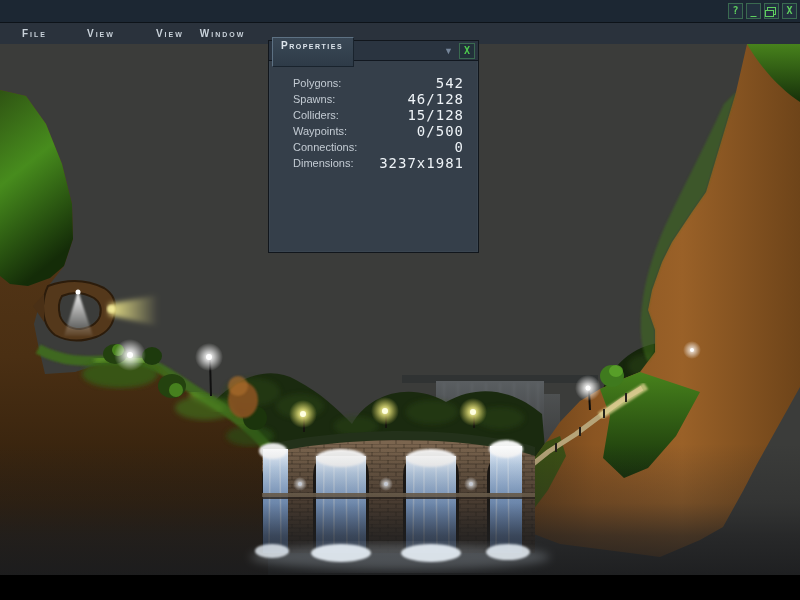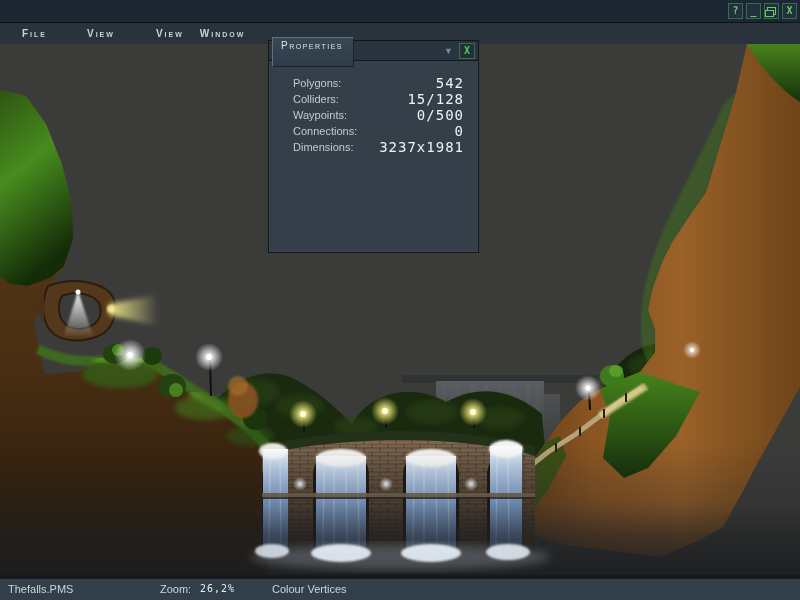--- a/index.html
+++ b/index.html
@@ -39,21 +39,21 @@
 
   
   .props-panel{position:absolute;left:268px;top:40px;width:211px;height:213px;
                background:#353f4a;border:1px solid #11161c;box-sizing:border-box;
                box-shadow:0 0 0 1px rgba(70,80,92,.35) inset;z-index:5;}
   .props-header{position:relative;height:19px;background:#2a3440;
                 border-bottom:1px solid #121820;display:flex;align-items:center;}
   .props-tab{height:15px;margin:3px 0 0 3px;padding:0 10px 13px 8px;
              background:linear-gradient(#3a4856,#2e3b48);
              border:1px solid #19232d;border-top-color:#5d7183;border-left-color:#5d7183;
-             color:#dde5ec;font-weight:normal;font-size:10px;letter-spacing:1.5px;line-height:15px;}
+             color:#dde5ec;font-weight:bold;font-size:10px;letter-spacing:1.5px;line-height:15px;}
   .props-spacer{flex:1;}
   .dd-arrow{color:#76869a;font-size:9px;margin-right:6px;cursor:pointer;}
   .props-close{width:14px;height:14px;margin-right:3px;background:#22303a;
                border:1px solid #3a6a50;color:#4ecb4e;font-weight:bold;font-size:10px;
                line-height:13px;text-align:center;cursor:pointer;
                font-family:"DejaVu Sans Mono",monospace;}
   .props-body{padding-top:14px;margin-left:8px;}
   .prop-row{display:flex;justify-content:space-between;height:16px;line-height:16px;
             padding:0 14px 0 16px;}
   .prop-label{color:#c3cbd3;font-size:11px;}
@@ -342,38 +342,36 @@
       <div class="props-spacer"></div>
       <span class="dd-arrow">▼</span>
       <span class="props-close">X</span>
     </div>
     <div class="props-body">
       <div class="prop-row">
         <span class="prop-label">Polygons:</span>
         <span class="prop-value">542</span>
       </div>
       <div class="prop-row">
+        <span class="prop-label">Spawns:</span>
+        <span class="prop-value">46/128</span>
+      </div>
+      <div class="prop-row">
         <span class="prop-label">Colliders:</span>
         <span class="prop-value">15/128</span>
       </div>
       <div class="prop-row">
         <span class="prop-label">Waypoints:</span>
         <span class="prop-value">0/500</span>
       </div>
       <div class="prop-row">
         <span class="prop-label">Connections:</span>
         <span class="prop-value">0</span>
       </div>
       <div class="prop-row">
         <span class="prop-label">Dimensions:</span>
         <span class="prop-value">3237x1981</span>
       </div>
     </div>
   </div>
 
-  <div class="statusbar">
-    <span class="sb-filename">Thefalls.PMS</span>
-    <span class="sb-zoom-label">Zoom:</span>
-    <span class="sb-zoom-value">26,2%</span>
-    <span class="sb-mode">Colour Vertices</span>
-  </div>
 
 </div>
 
 </body></html>

